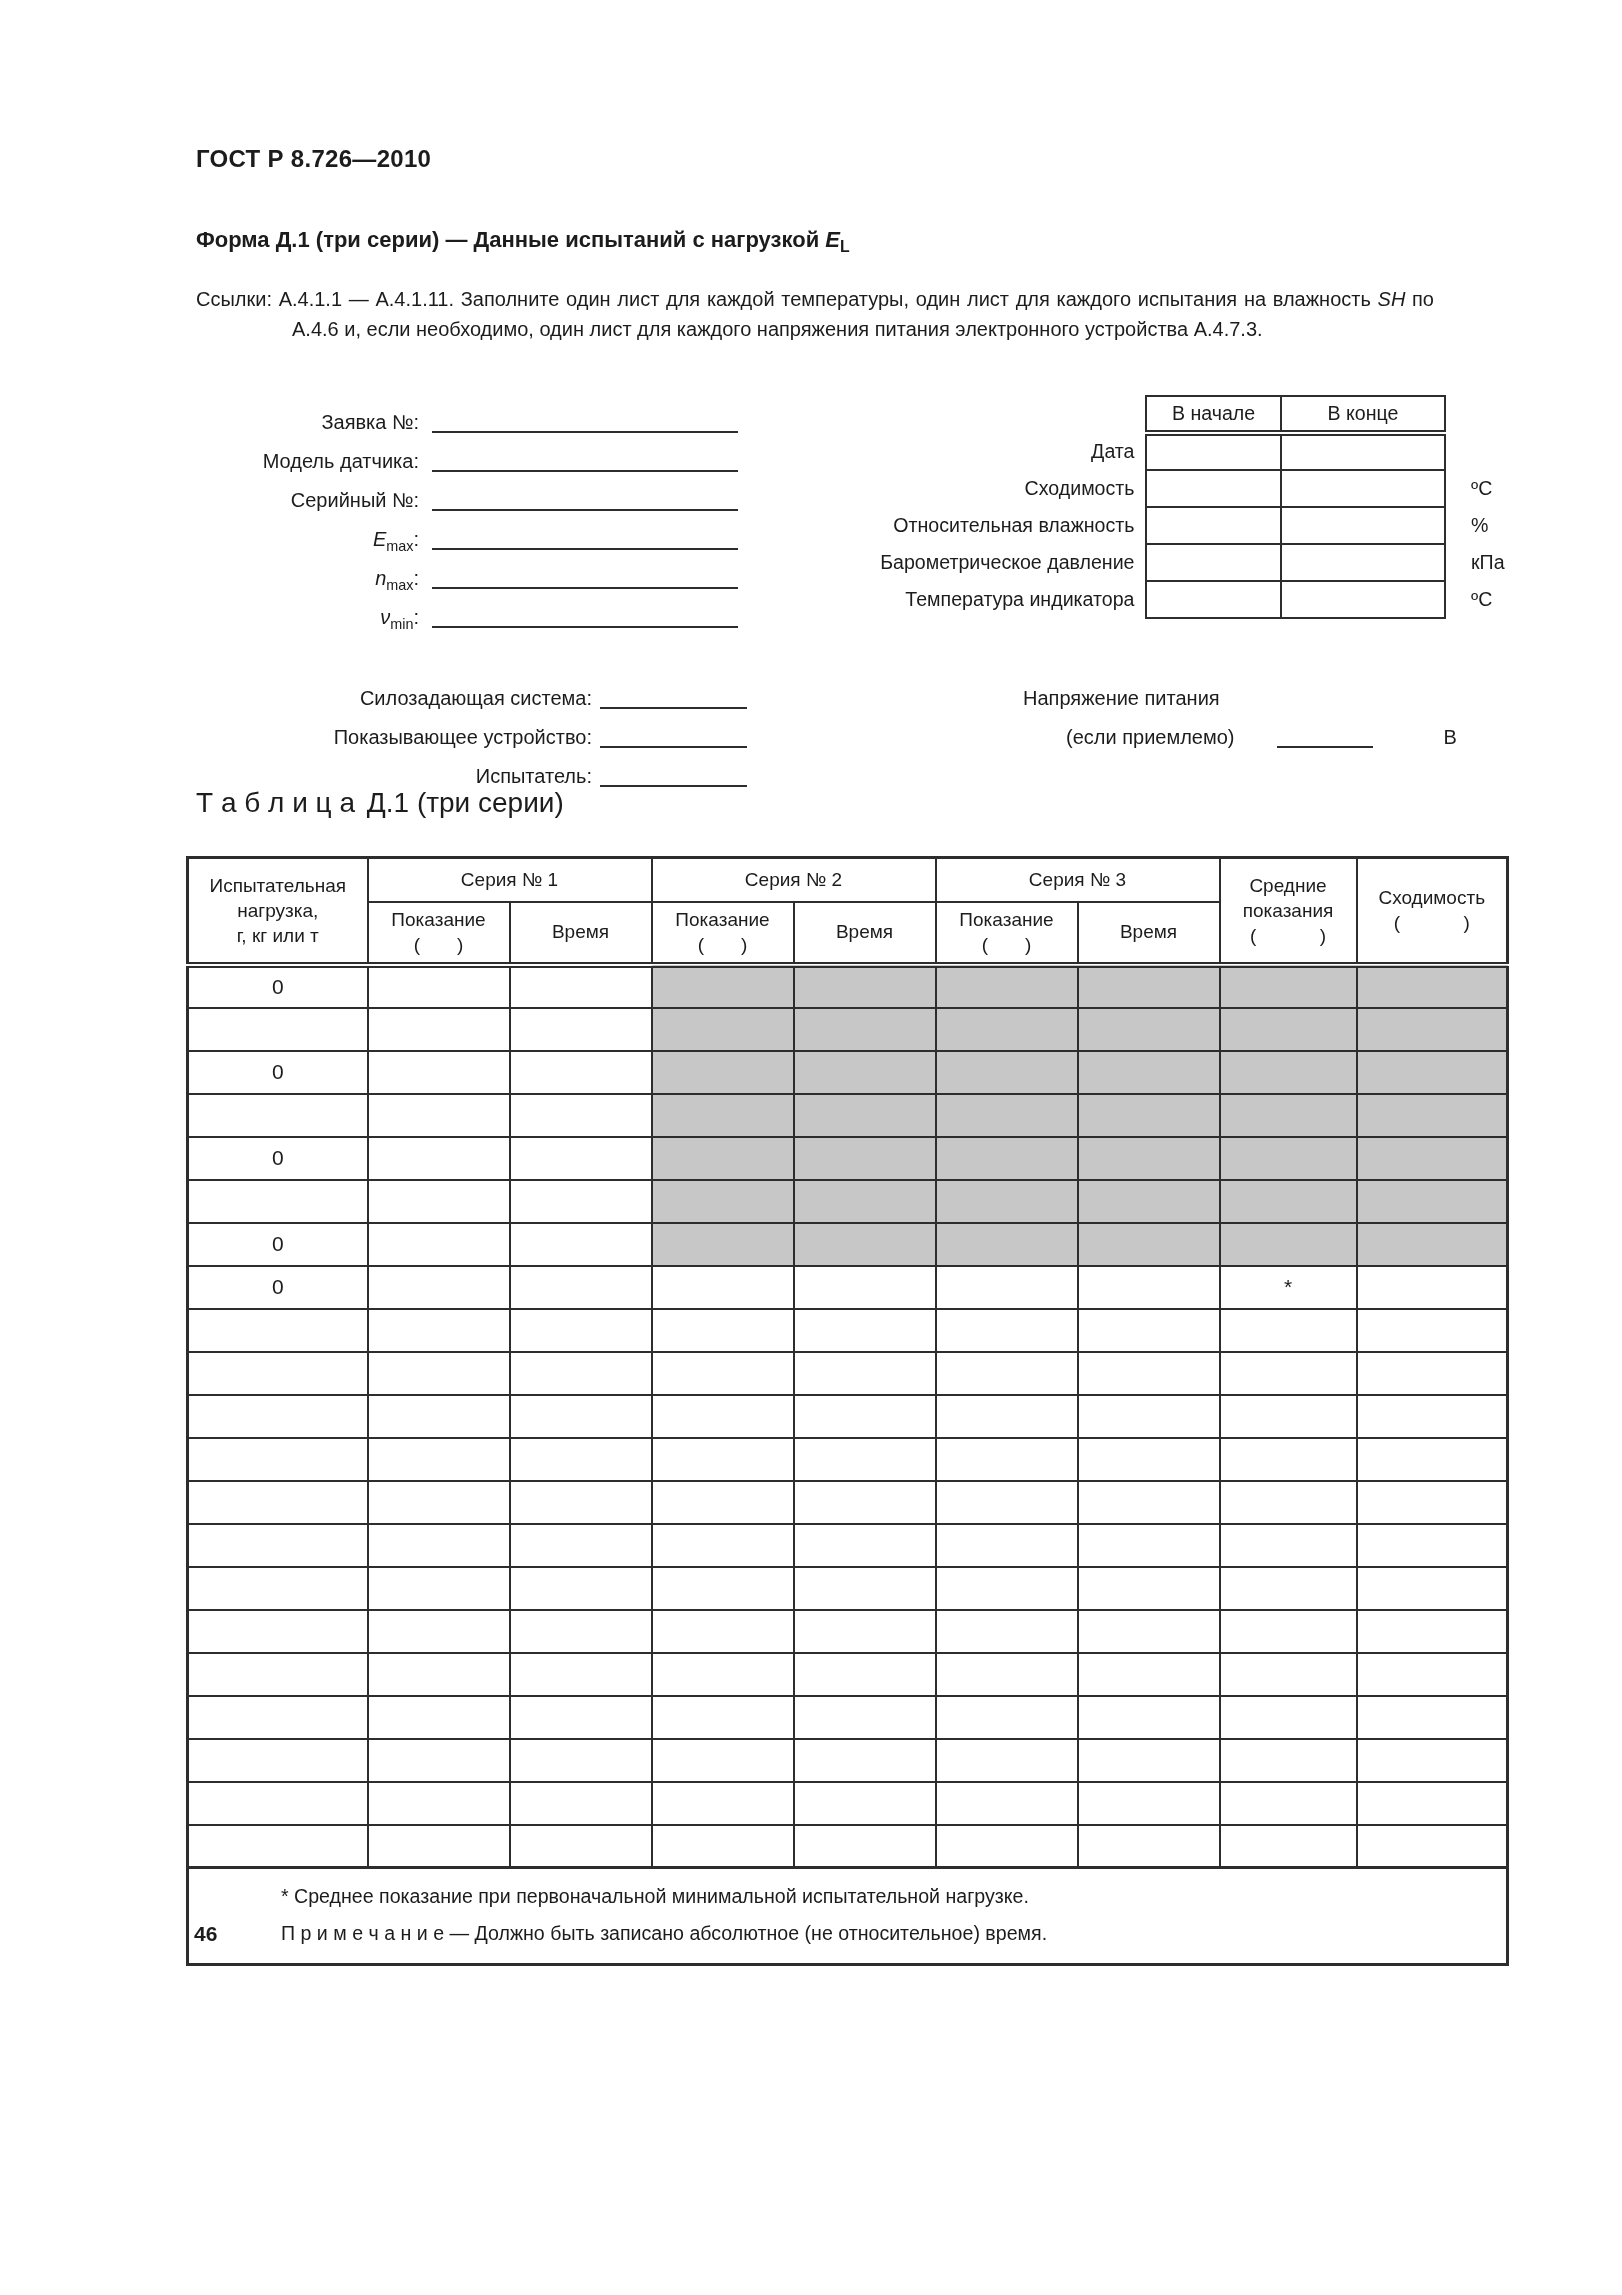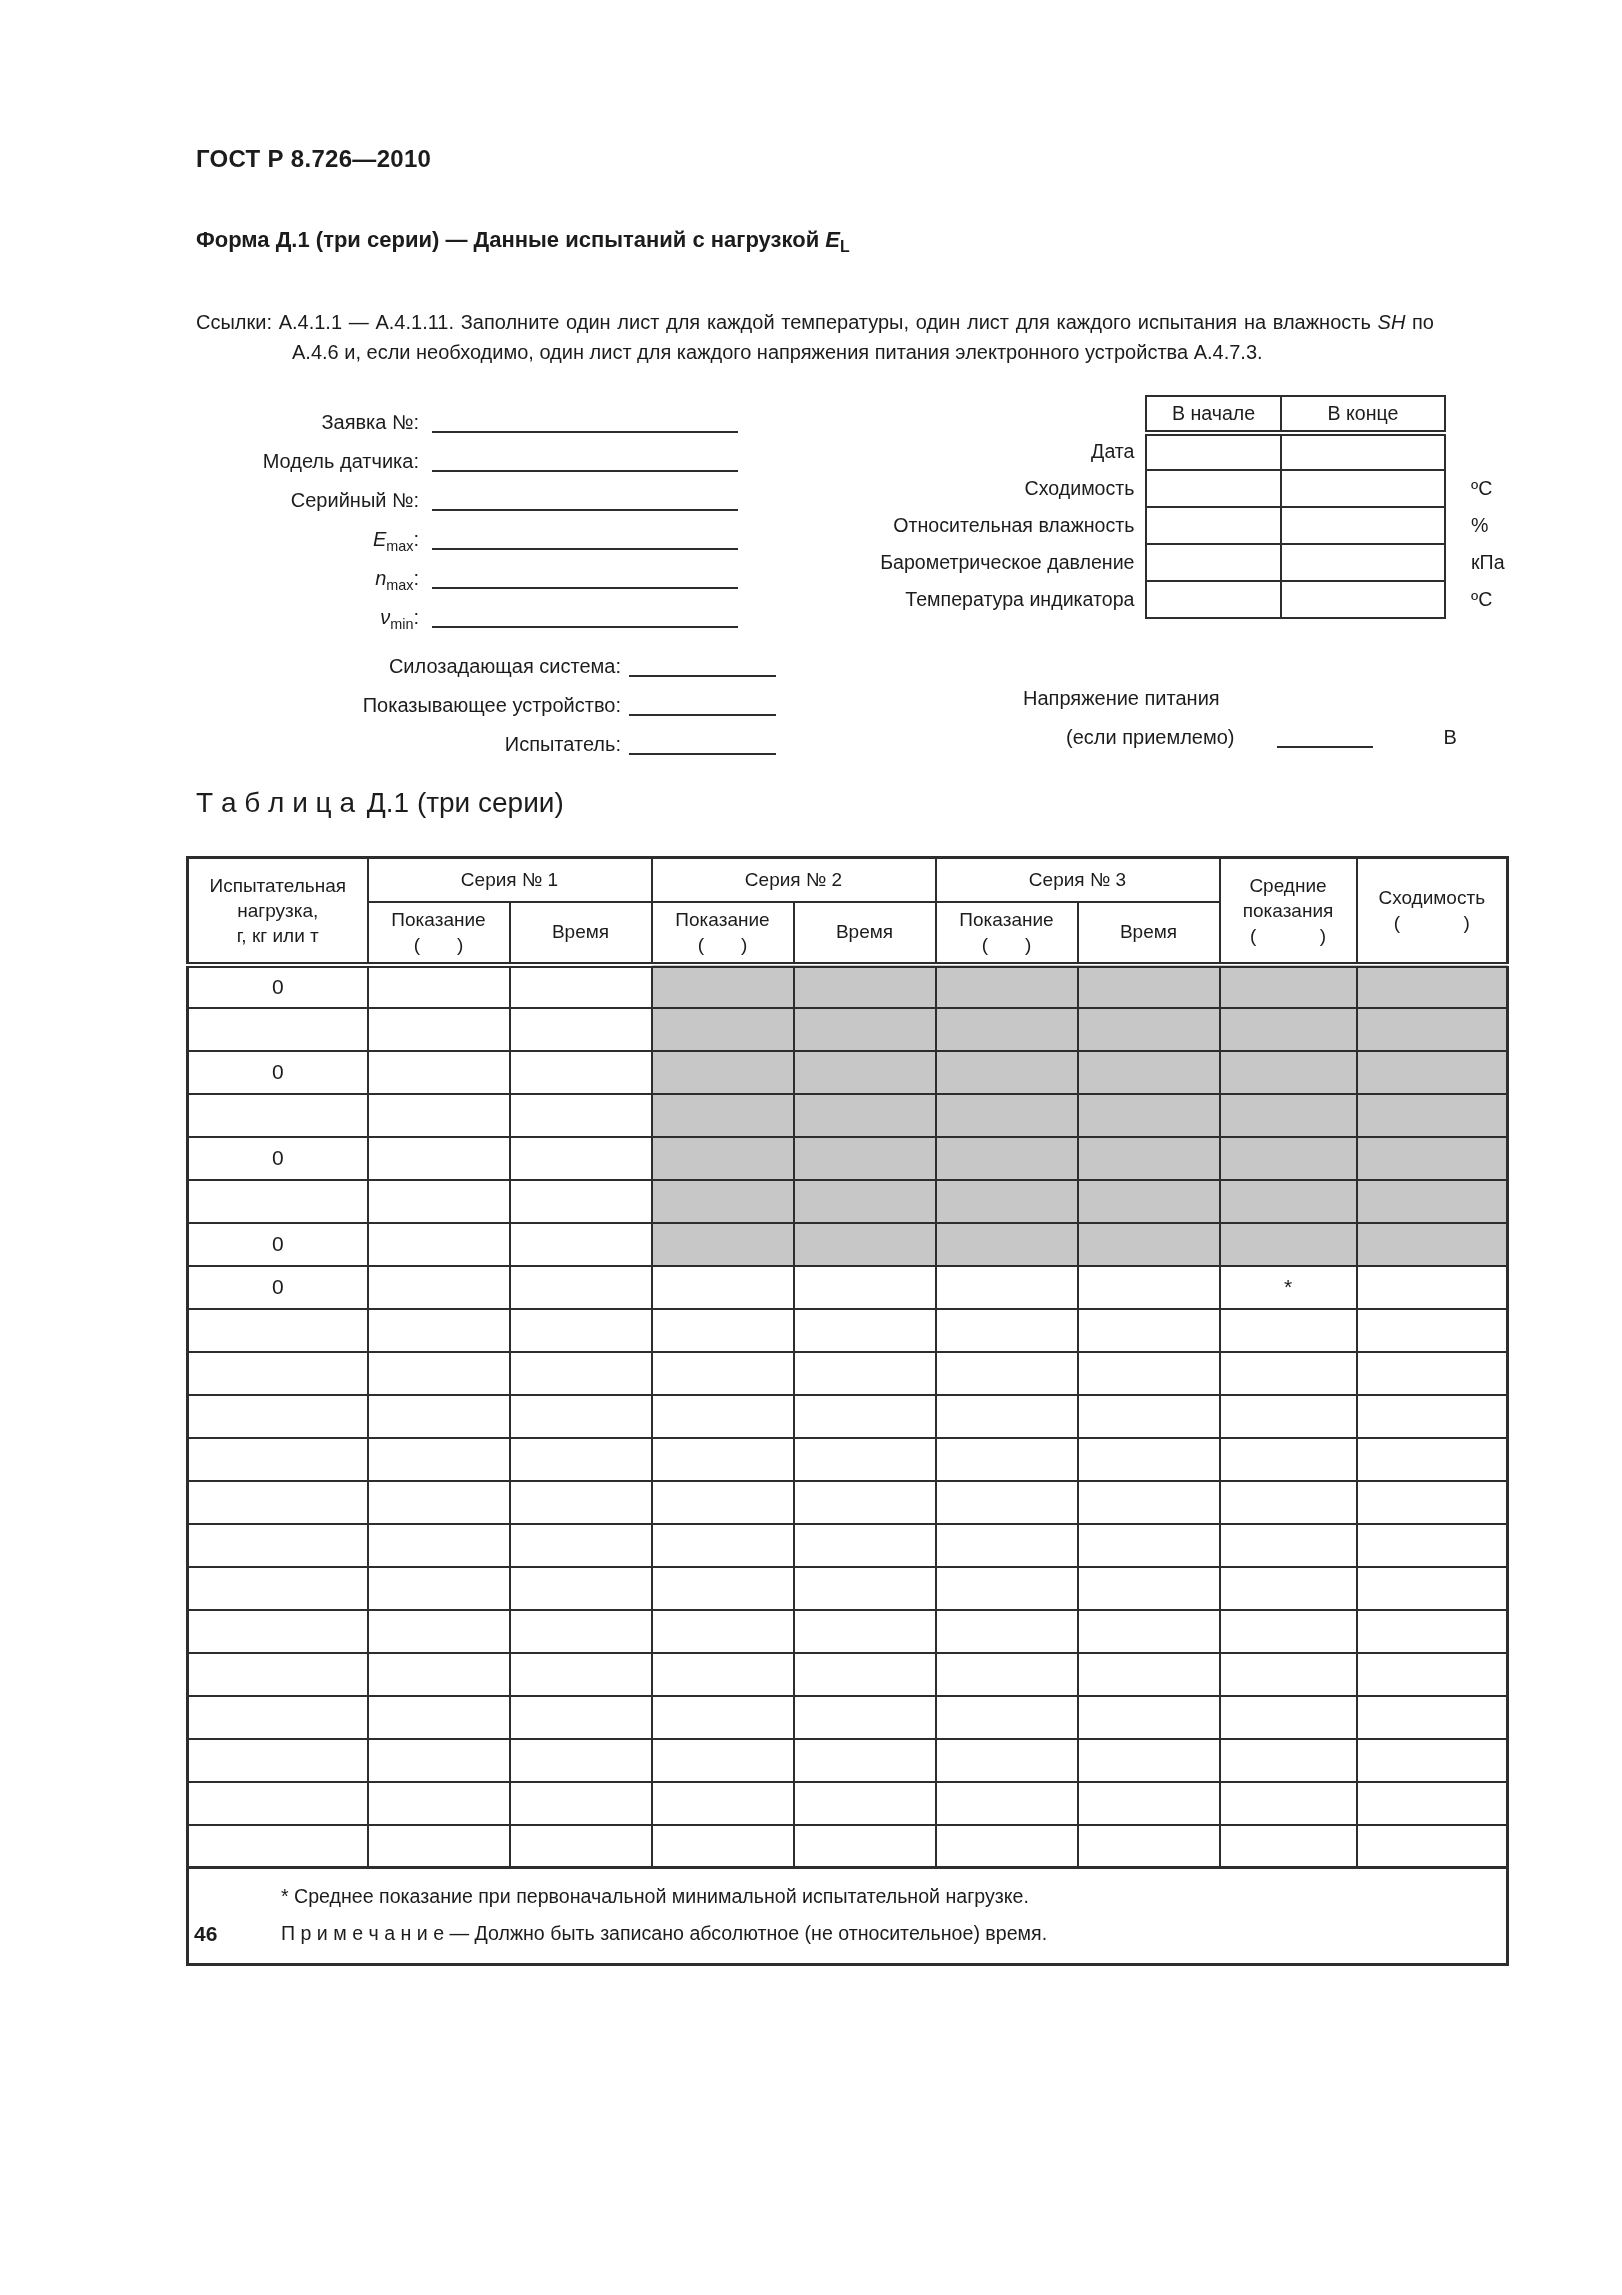--- a/index.html
+++ b/index.html
@@ -20,37 +20,37 @@
 
   
   .doc-number{left:196px;top:145px;font-size:24px;font-weight:bold;letter-spacing:0.3px;}
   .form-title{left:196px;top:227px;font-size:22px;font-weight:bold;}
   .form-title sub{font-size:.72em;}
 
   
   .refs{
     left:196px;top:284px;width:1238px;
     font-size:20px;line-height:30px;text-align:justify;
-    padding-left:96px;text-indent:-96px;margin-top:23px;
+    padding-left:96px;text-indent:-96px;
   }
 
   
   .frow{height:39px;line-height:39px;white-space:nowrap;font-size:20px;}
   .flabel{display:inline-block;width:419px;text-align:right;}
   .flabel2{display:inline-block;width:592px;text-align:right;}
   sub{font-size:.72em;}
   .uline{display:inline-block;border-bottom:2px solid var(--line);vertical-align:-3.9px;height:6.5px;}
   .u-main{width:306px;margin-left:13px;}
   .u-a{width:137px;margin-left:13px;}
   .u-b{width:111px;margin-left:3.9px;}
   .u-setup{width:147px;margin-left:7.9px;}
   .dr{margin-left:6.5px;}
 
   .app-fields{left:0;top:403px;}
-  .setup-fields{left:0;top:647px;padding-left:29px;}
+  .setup-fields{left:0;top:679px;}
 
   
   table.cond{position:absolute;left:753px;top:395px;border-collapse:collapse;table-layout:fixed;}
   .cond td{height:37px;font-size:19.6px;padding:0;}
   .cond .lbl{text-align:right;padding-right:10.5px;}
   .cond .cell{border:2px solid var(--line);}
   .cond tr.hdr .cell{height:37px;text-align:center;border-bottom:6.5px double var(--line);}
   .cond .unit{padding-left:25px;text-align:left;}
 
   .supply1{left:1023px;top:679px;height:39px;line-height:39px;font-size:20px;}

